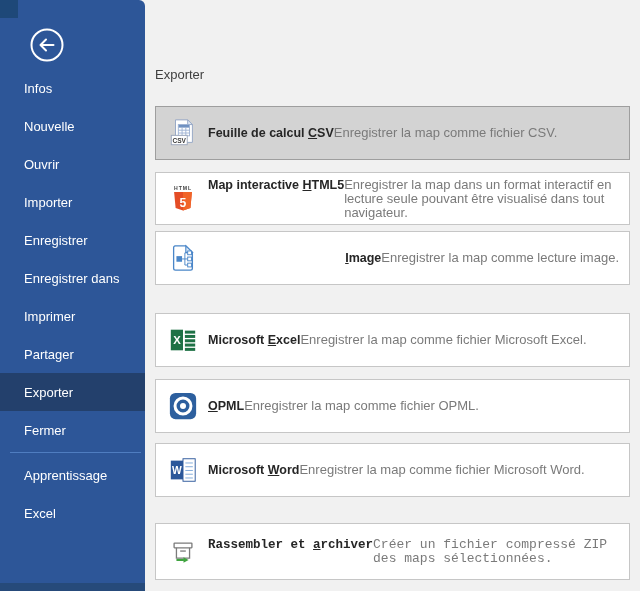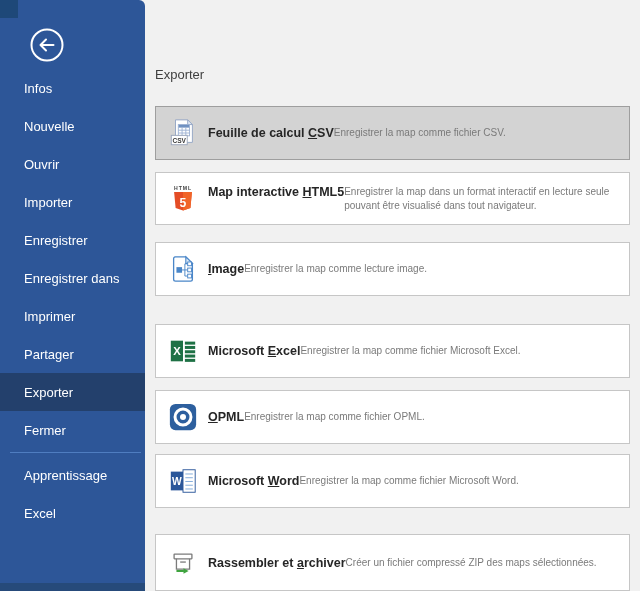--- a/index.html
+++ b/index.html
@@ -17,31 +17,31 @@
   .nav-sep { height:1px; background:#4f7dc0; margin:3px 4px 3px 10px; }
   .bottom-strip { position:absolute; bottom:0; left:0; width:145px; height:8px; background:#264a7a; }
 
   
   .content { position:relative; flex:1; background:#f1f1f1; }
   .page-heading { position:absolute; top:67px; left:10px; font-size:13px; font-weight:normal; color:#3f3f3f; }
   .boxes { position:absolute; top:106px; left:10px; width:475px; }
   .box { height:54px; background:#ffffff; border:1px solid #c6c6c6; display:flex; align-items:center; padding:0 10px 0 12px; cursor:pointer; }
   .box.selected { background:#d3d3d3; border-color:#9e9e9e; }
   .box.m12 { margin-top:12px; }
-  .box.m6  { margin-top:17px; }
+  .box.m6  { margin-top:6px;justify-content:space-between; }
   .box.m28 { margin-top:28px; }
   .box.m10 { margin-top:10px; }
   .box.m26 { margin-top:26px; }
   .box.h53 { height:53px; }
-  .box.h57 { height:57px; }
+  .box.h57 { height:57px;font-family:Liberation Mono, monospace; }
   .box .icon { flex:none; width:30px; height:30px; margin-right:10px; }
   .box .text { display:flex; flex-direction:row; justify-content:center; min-width:0; }
   .title { font-size:12.5px; font-weight:bold; color:#262626; line-height:16px; white-space:nowrap; }
   .title .key { text-decoration:underline; }
-  .desc { font-size:10px; color:#7a7a7a; line-height:14px; margin-top:1px; }
+  .desc { font-size:13px; color:#7a7a7a; line-height:14px; margin-top:1px; }
   svg text { font-family:"Liberation Sans", sans-serif; }
 </style>
 </head>
 <body>
 
 <div class="app">
 
   <aside class="sidebar">
     <div class="corner-square"></div>
 

